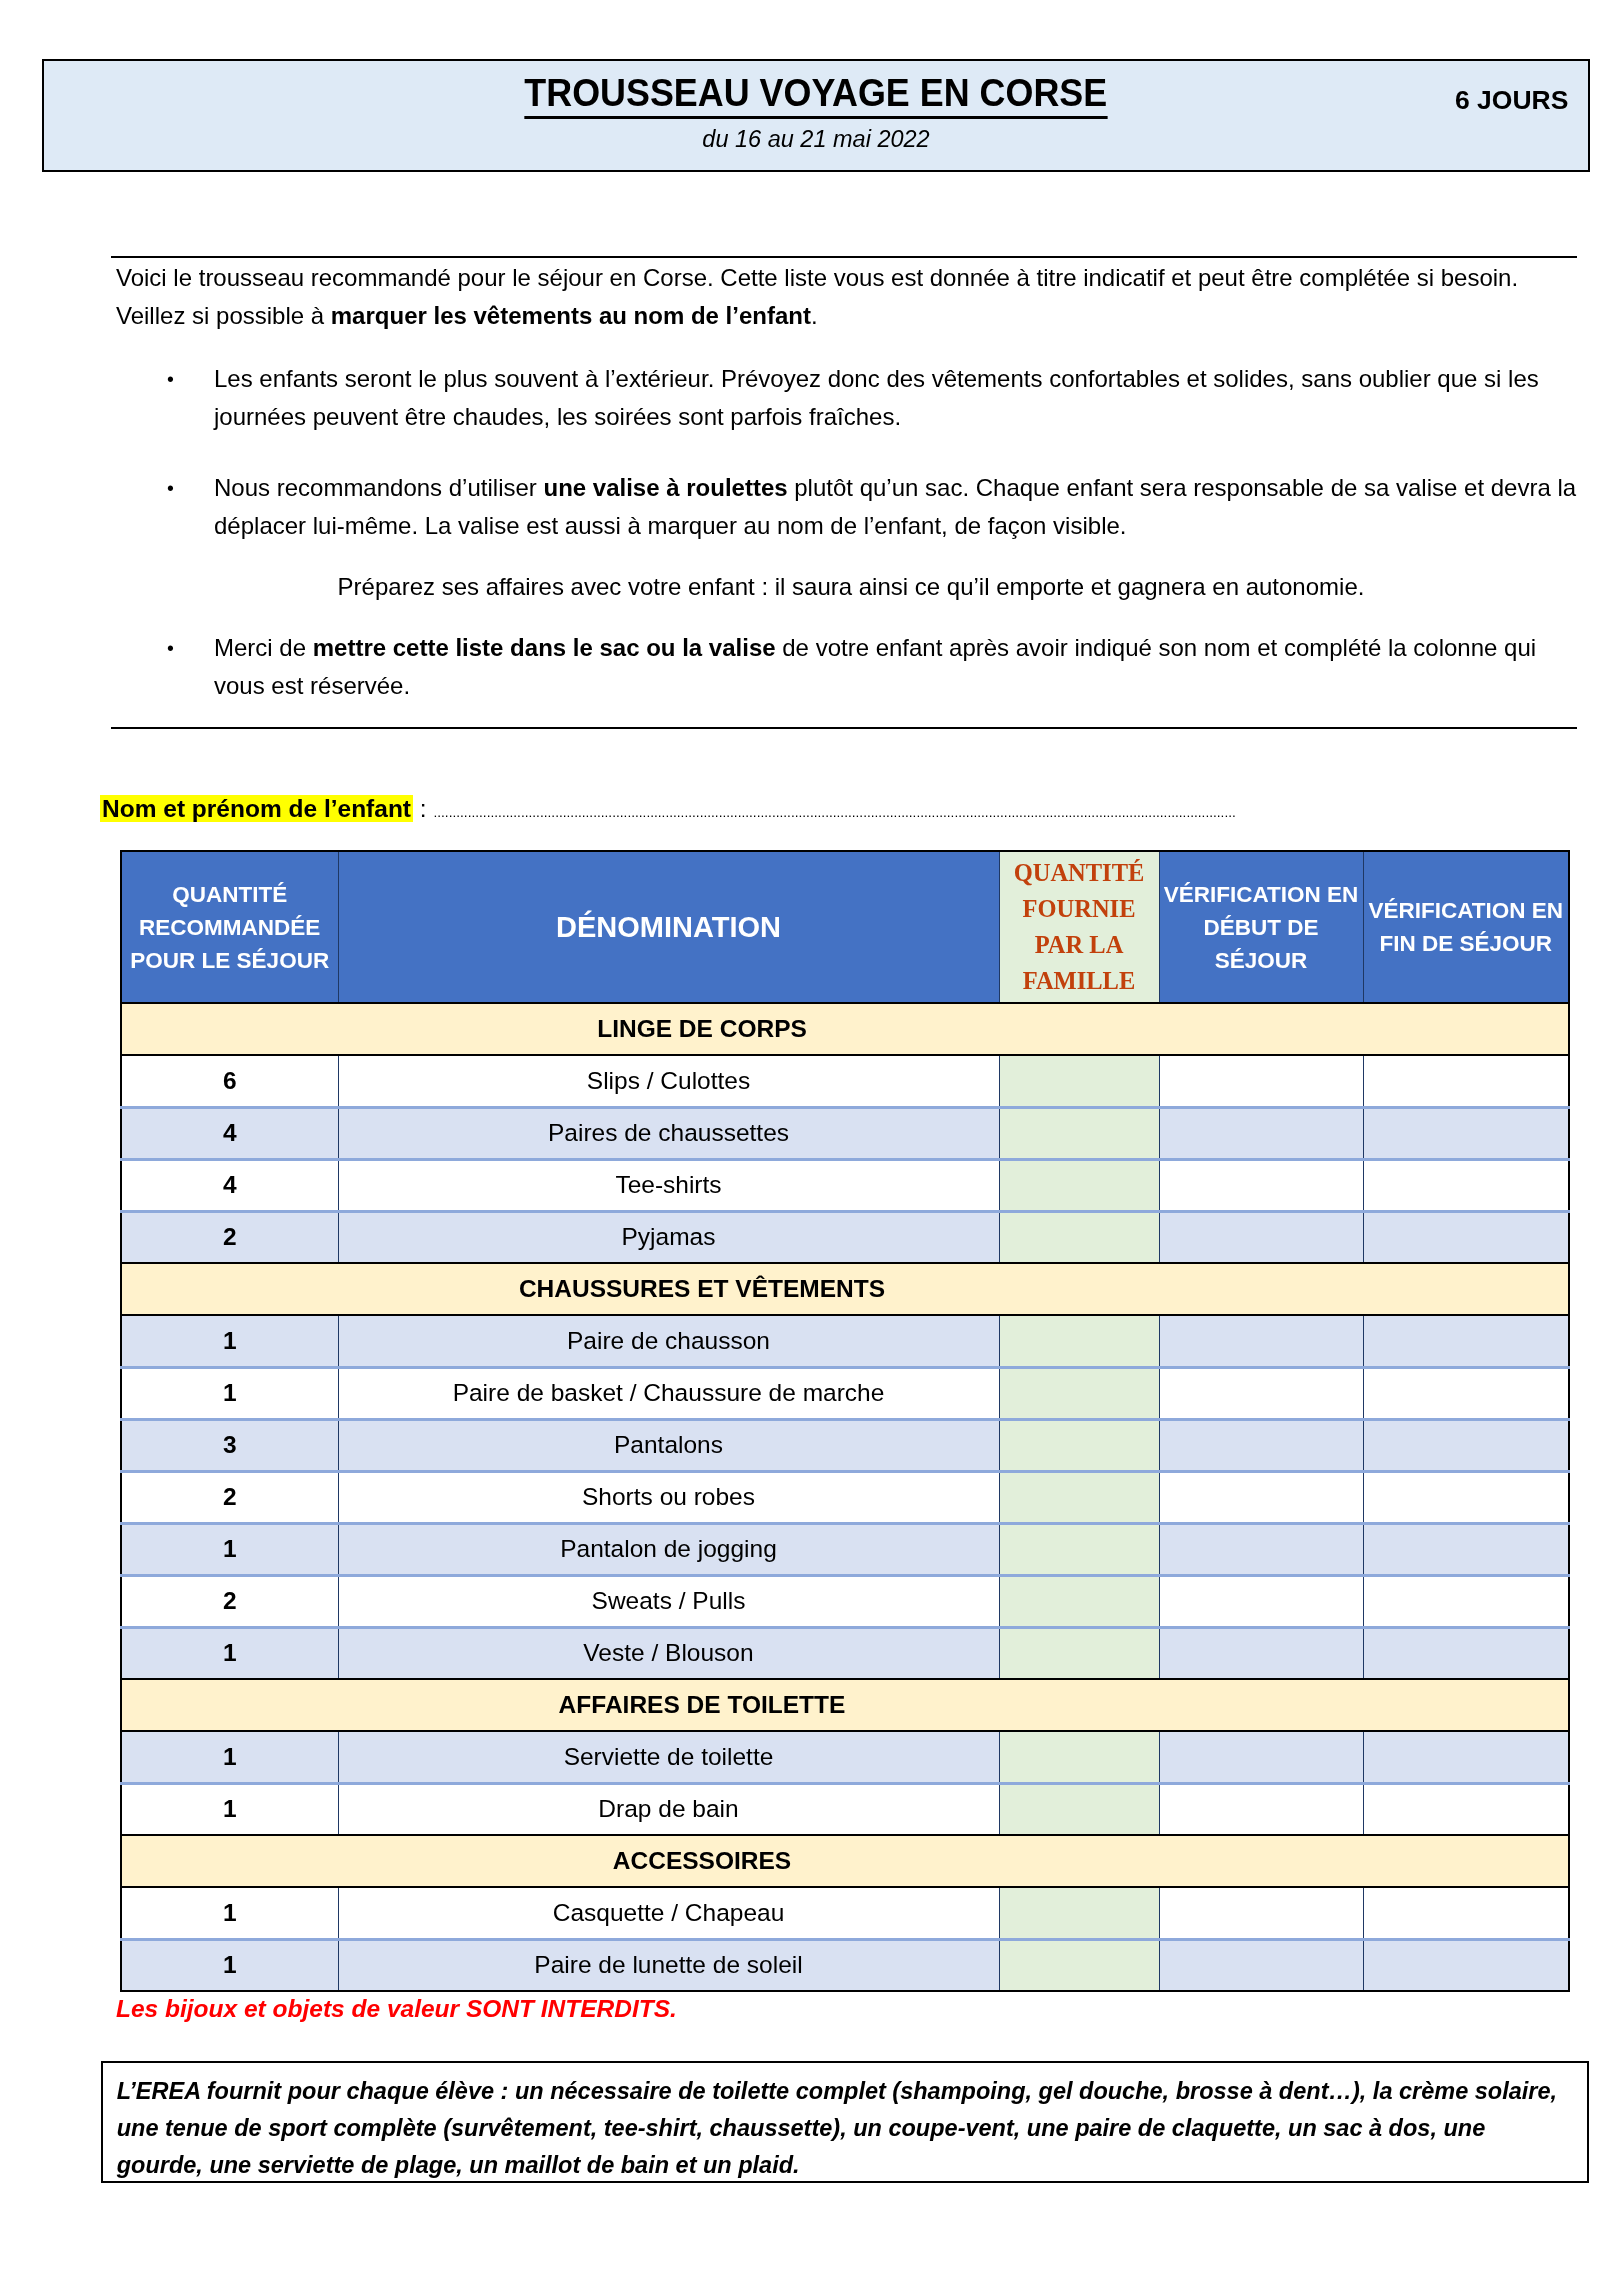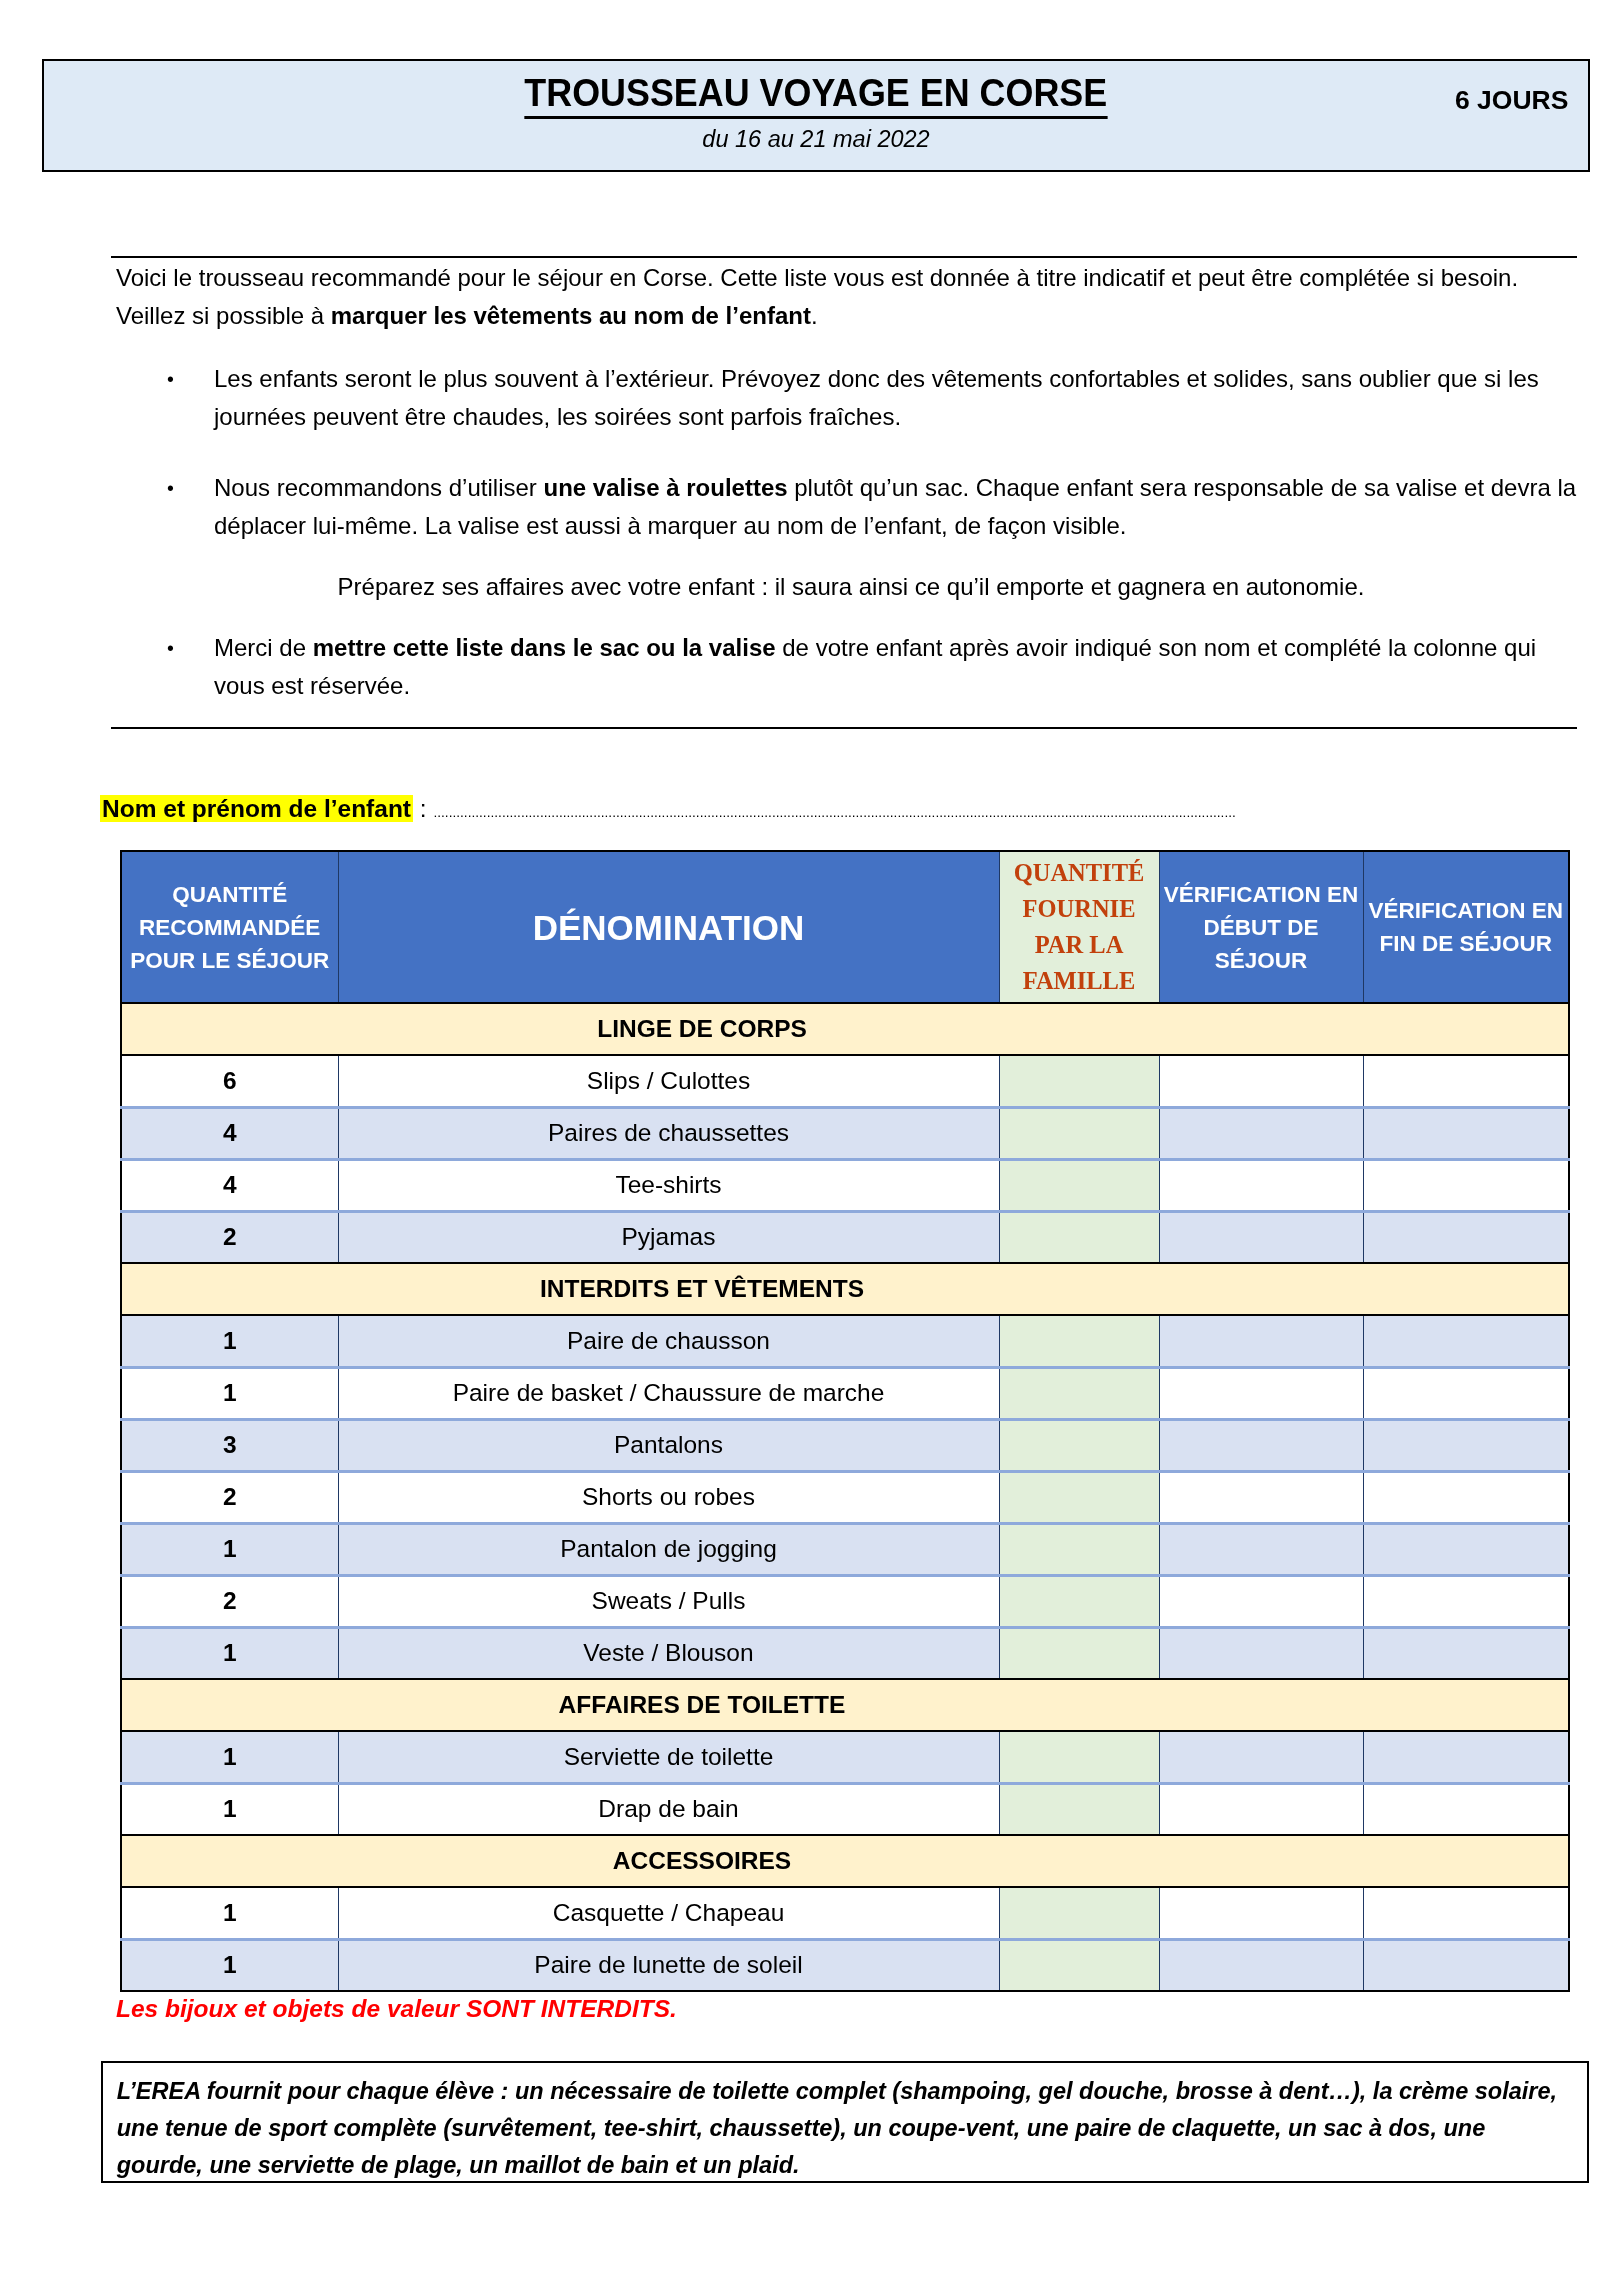--- a/index.html
+++ b/index.html
@@ -48,21 +48,21 @@
     border: 2.9px solid #000;
   }
   table.trousseau th, table.trousseau td {
     text-align: center; vertical-align: middle; font-size: 24.5px;
   }
   table.trousseau thead th {
     background: #4472C4; color: #fff; font-weight: bold; height: 152px;
     border-left: 1.5px solid #1F3864; border-right: 1.5px solid #1F3864;
     font-size: 22.5px; line-height: 33px; border-bottom: 2.9px solid #000;
   }
-  table.trousseau thead th.dn { font-size: 35px; }
+  table.trousseau thead th.dn { font-size: 29px; }
   table.trousseau thead th.fam { background: #E2EFDA; color: #c2410c; font-size: 24.5px; line-height: 36px; font-family: Liberation Serif, serif; }
   tr.section td {
     background: #FFF2CC; height: 52px; font-weight: bold; font-size: 24.5px;
     border-top: 2.9px solid #000; border-bottom: 2.9px solid #000;
   }
   tr.section td .sec-label { display: inline-block; width: 1160px; text-align: center; }
   tr.section td { text-align: left; }
   tr.item td {
     height: 52px; border-left: 1.5px solid #1F3864; border-right: 1.5px solid #1F3864;
     border-bottom: 3.9px solid #8EA9DB;
@@ -162,21 +162,21 @@
         <td></td>
       </tr>
       <tr class="item blue last">
         <td class="qty">2</td>
         <td>Pyjamas</td>
         <td class="fam"></td>
         <td></td>
         <td></td>
       </tr>
       <tr class="section">
-        <td colspan="5"><span class="sec-label">INTERDITS ET VÊTEMENTS</span></td>
+        <td colspan="5"><span class="sec-label">CHAUSSURES ET VÊTEMENTS</span></td>
       </tr>
       <tr class="item blue">
         <td class="qty">1</td>
         <td>Paire de chausson</td>
         <td class="fam"></td>
         <td></td>
         <td></td>
       </tr>
       <tr class="item white">
         <td class="qty">1</td>

